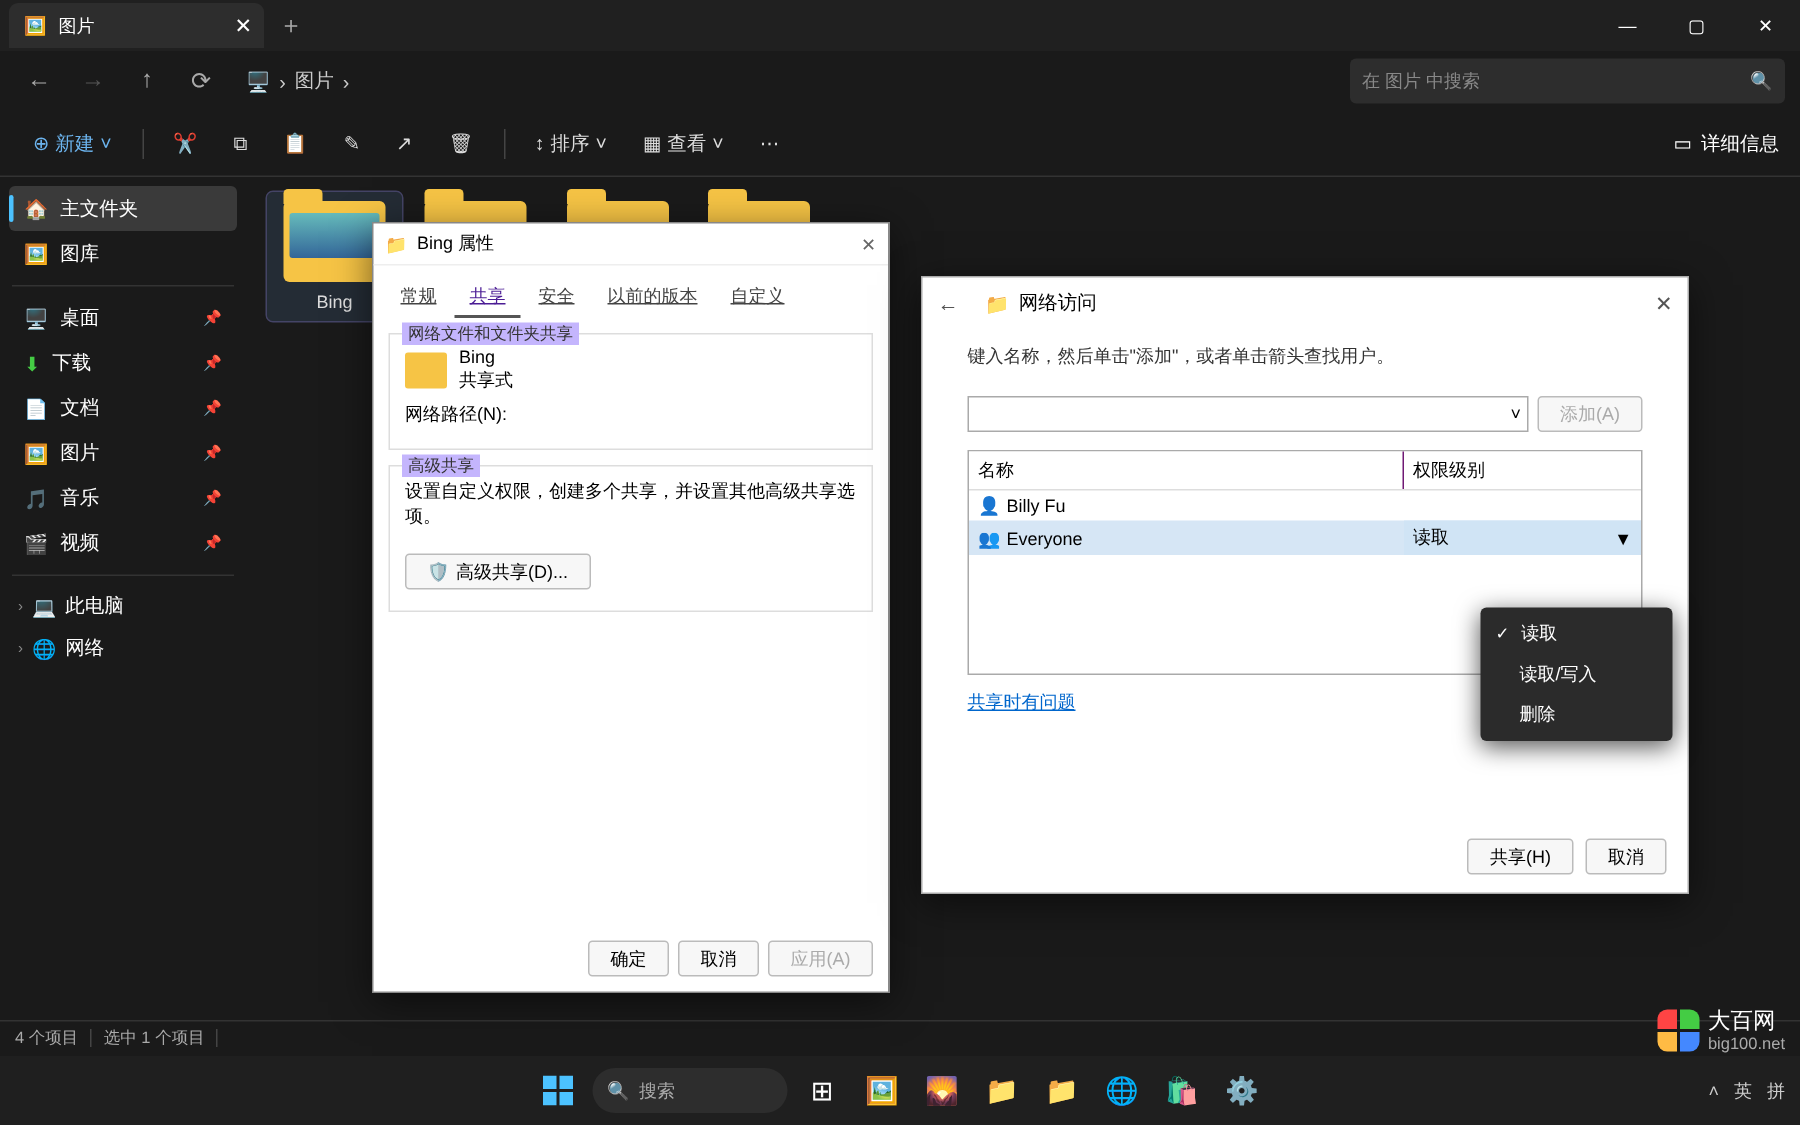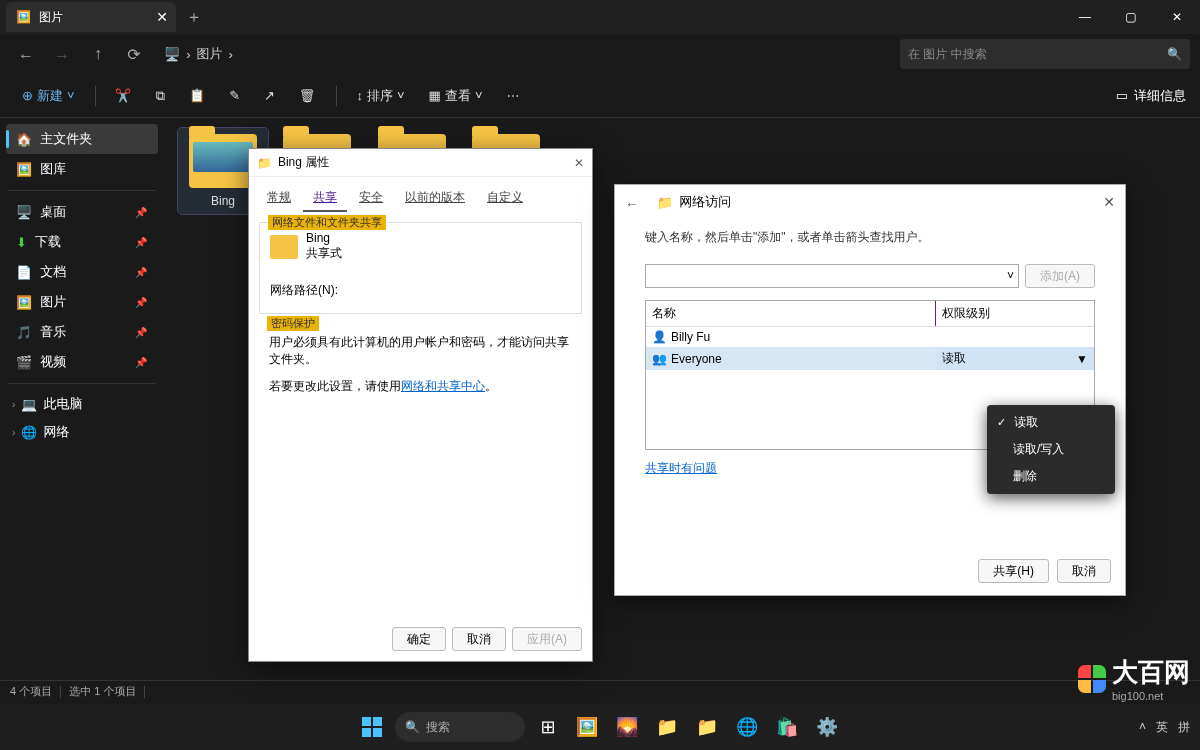--- a/index.html
+++ b/index.html
@@ -50,21 +50,21 @@
 
 
 .propdlg { position:absolute; left:248px; top:148px; width:345px; height:514px; background:#fff; color:#000; font-size:12px; border:1px solid #888; box-shadow:0 6px 24px #0008; }
 .propdlg .dlgtitle { height:28px; display:flex; align-items:center; padding:0 8px; border-bottom:1px solid #eee; }
 .propdlg .dlgtitle .t { margin-left:6px; }
 .propdlg .dlgtitle .x { margin-left:auto; color:#666; }
 .tabs { display:flex; padding:4px 8px 0; gap:2px; margin-top:4px;}
 .ptab { padding:4px 10px; font-size:12px; color:#444; border-bottom:2px solid transparent;text-decoration:underline; }
 .ptab.act { color:#4c1d95; border-bottom:2px solid #555; font-weight:500;}
 .section { border:1px solid #ddd; margin:10px 10px 0; padding:8px 10px 14px; position:relative; }
-.section .legend { position:absolute; top:-8px; left:8px; background:#eab308; padding:0 4px; font-size:11px; color:#333; }
+.section .legend { position:absolute; top:-8px; left:8px; background:#c4b5fd; padding:0 4px; font-size:11px; color:#333; }
 .section .folderrow { display:flex; align-items:center; gap:8px; }
 .section .mini { width:28px; height:24px; background:#f6c445; border-radius:2px; }
 .btn { display:inline-flex; align-items:center; justify-content:center; height:24px; padding:0 14px; border:1px solid #bbb; background:#f7f7f7; border-radius:3px; font-size:12px; gap:4px; }
 .propbtns { position:absolute; bottom:10px; right:10px; display:flex; gap:6px; }
 .propbtns .btn.disabled { color:#aaa; }
 .link { color:#0066cc; text-decoration:underline; }
 
 
 .netdlg { position:absolute; left:614px; top:184px; width:512px; height:412px; background:#fff; color:#000; border:1px solid #aaa; box-shadow:0 6px 24px #0008; }
 .netdlg .bar { height:34px; display:flex; align-items:center; padding:0 10px; }
@@ -94,21 +94,21 @@
 
 
 .taskbar { position:absolute; bottom:0; left:0; right:0; height:46px; background:#1f1f1f; display:flex; align-items:center; }
 .tb-center { position:absolute; left:50%; transform:translateX(-50%); display:flex; align-items:center; gap:6px; }
 .tb-icon { width:34px; height:34px; display:flex; align-items:center; justify-content:center; border-radius:4px; font-size:18px; }
 .tb-search { width:130px; height:30px; background:#2d2d2d; border-radius:16px; display:flex; align-items:center; padding:0 10px; font-size:12px; color:#aaa; gap:6px;}
 .tb-right { margin-left:auto; display:flex; align-items:center; gap:10px; padding-right:10px; font-size:12px; color:#ccc;}
 
 
 .watermark { position:absolute; right:10px; bottom:48px; display:flex; align-items:center; gap:6px; color:#fff; }
-.watermark .wm { font-size:26px; font-weight:bold; }
+.watermark .wm { font-size:15px; font-weight:normal; }
 .watermark .sub { font-size:11px; color:#aaa; display:block;}
 .wlogo { width:28px; height:28px; display:grid; grid-template:1fr 1fr/1fr 1fr; gap:2px;}
 .wlogo span:nth-child(1){background:#f44;border-radius:50% 0 0 0;}
 .wlogo span:nth-child(2){background:#4c4;border-radius:0 50% 0 0;}
 .wlogo span:nth-child(3){background:#fb4;border-radius:0 0 0 50%;}
 .wlogo span:nth-child(4){background:#48f;border-radius:0 0 50% 0;}
 
 .ico { display:inline-block; }
 svg { display:block; }
 </style>
@@ -271,28 +271,29 @@
   </div>
   <div class="section">
     <div class="legend">网络文件和文件夹共享</div>
     <div class="folderrow">
       <div class="mini"></div>
       <div>
         <div>Bing</div>
         <div>共享式</div>
       </div>
     </div>
-    <div style="margin-top:20px">网络路径(N):</div>
-  </div>
-  <div class="section" style="border:none;padding-top:2px">
-    <div class="legend">密码保护</div>
-    <div style="margin-top:8px">用户必须具有此计算机的用户帐户和密码，才能访问共享文件夹。</div>
-    <div style="margin-top:10px">
-      <span>若要更改此设置，请使用</span><a class="link">网络和共享中心</a><span>。</span>
-    </div>
+    <div style="margin-top:6px">网络路径(N):</div>
+  </div>
+  <div class="section">
+    <div class="legend">高级共享</div>
+    <div>设置自定义权限，创建多个共享，并设置其他高级共享选项。</div>
+    <div style="margin-top:16px"><div class="btn">
+          <span>🛡️</span>
+          <span>高级共享(D)...</span>
+        </div></div>
   </div>
   <div class="propbtns">
     <div class="btn">确定</div>
     <div class="btn">取消</div>
     <div class="btn disabled">应用(A)</div>
   </div>
 </div>
 
 <div class="netdlg">
   <div class="bar">

